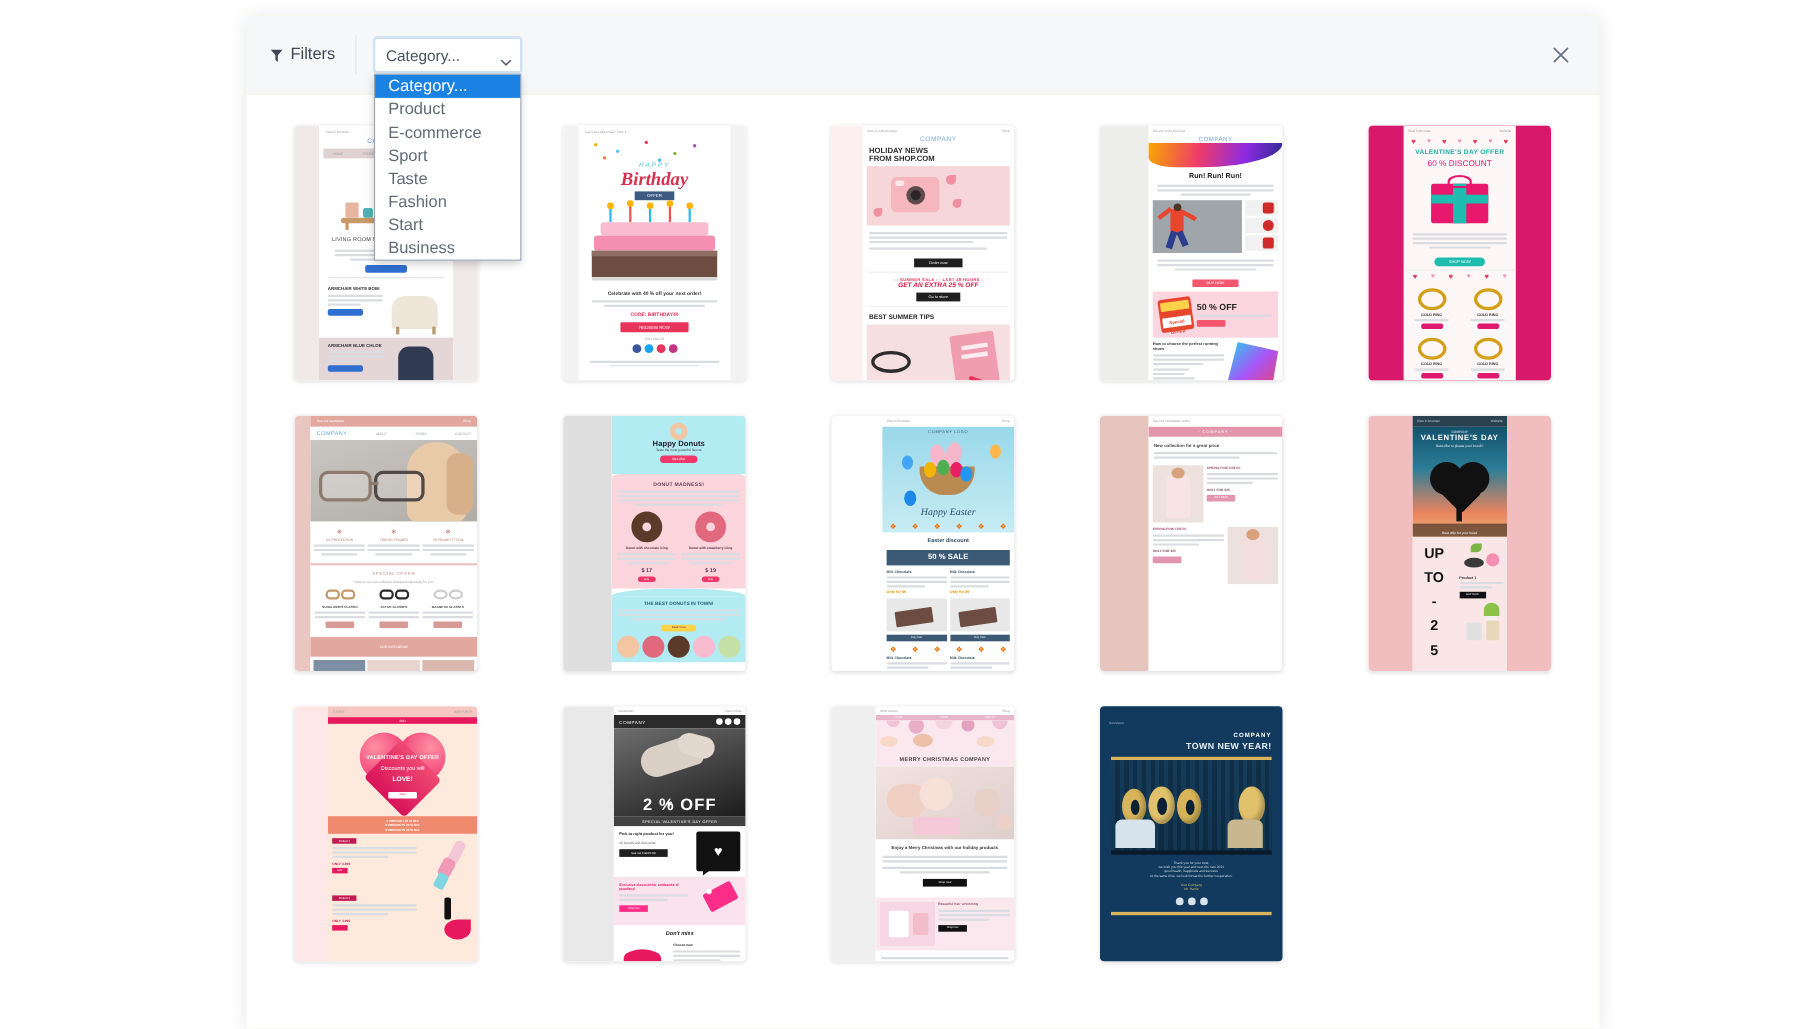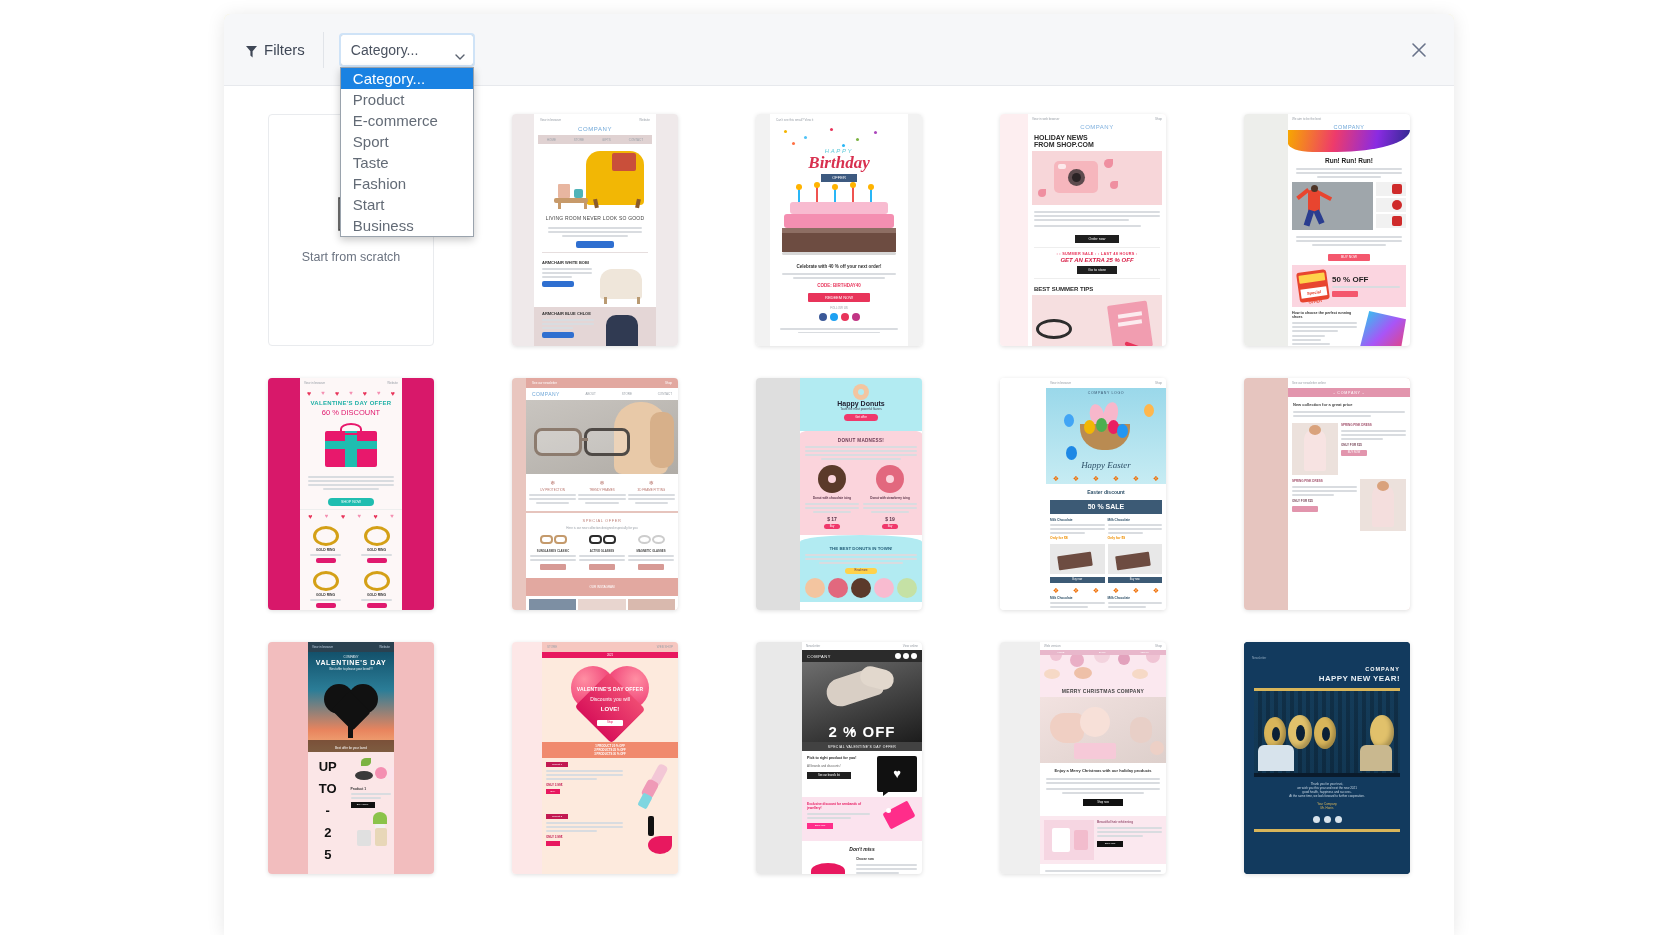--- a/index.html
+++ b/index.html
@@ -185,30 +185,20 @@
           <path d="M2 2 L14 14 M14 2 L2 14" stroke="#69738a" stroke-width="1.6" stroke-linecap="round"></path>
         </svg>
       </div>
     </div>
 
     <div class="modal-body">
 
 
       <div class="grid">
 
-        <div class="card scratch">
-          <span>
-            <svg width="30" height="36" viewBox="0 0 30 36">
-              <path d="M3 2 h16 l8 8 v24 h-24 z" fill="#ffffff" stroke="#4a4a4a" stroke-width="1.6"></path>
-              <path d="M19 2 v8 h8" fill="none" stroke="#4a4a4a" stroke-width="1.6"></path>
-              <path d="M22 1 l2.5 -1 M25 4 l3 -1.5 M24 7 l3 1" stroke="#4a4a4a" stroke-width="1.4" stroke-linecap="round"></path>
-            </svg>
-          </span>
-          <span class="scratch-label">Start from scratch</span>
-        </div>
 
         <div class="card thumb">
           <div class="mini" style="background:#efe9ea">
             <div class="sheet" style="background:#fff">
               <div style="padding:4px 6px;display:flex;justify-content:space-between">
                   <span class="tiny">View in browser</span>
                   <span class="tiny">Website</span>
                 </div>
               <div class="ctr" style="font-size:6px;color:#6fa7d8;letter-spacing:.6px">COMPANY</div>
               <div style="background:#e0d2d2;height:9px;margin:3px 4px;display:flex;justify-content:space-around;align-items:center">
@@ -1012,21 +1002,21 @@
                 </div>
             </div>
           </div>
         </div>
 
         <div class="card thumb">
           <div class="mini" style="background:#123a5e">
             <div class="sheet full" style="background:#123a5e">
               <div style="padding:3px 8px"><span class="tiny" style="color:#8fa7bd">Newsletter</span></div>
               <div style="text-align:right;padding:0 10px;font-size:5.5px;color:#fff;letter-spacing:1px;font-weight:bold">COMPANY</div>
-              <div style="text-align:right;padding:2px 10px 0;font-size:8px;color:#e7eef4;letter-spacing:.4px;font-weight:bold">HAPPY NEW YEAR!</div>
+              <div style="text-align:right;padding:2px 10px 0;font-size:8px;color:#e7eef4;letter-spacing:.4px;font-weight:bold">TOWN NEW YEAR!</div>
               <div style="height:3px;background:#d8b55a;margin:5px 10px 0"></div>
               <div style="height:86px;margin:0 10px;background:linear-gradient(180deg,#16324c,#0c2136);position:relative;overflow:hidden">
                 <div style="position:absolute;left:0;top:0;bottom:0;width:100%;background:repeating-linear-gradient(90deg,#14405f 0 4px,#0e2e45 4px 8px);opacity:.7"></div>
                 <div style="position:absolute;left:10px;top:26px;width:22px;height:32px;border-radius:50%;background:#d8b55a;box-shadow:inset -3px -3px 4px rgba(0,0,0,.25)"></div>
                 <div style="position:absolute;left:34px;top:24px;width:24px;height:34px;border-radius:50%;background:#e1c16b;box-shadow:inset -3px -3px 4px rgba(0,0,0,.25)"></div>
                 <div style="position:absolute;left:60px;top:26px;width:22px;height:32px;border-radius:50%;background:#d8b55a;box-shadow:inset -3px -3px 4px rgba(0,0,0,.25)"></div>
                 <div style="position:absolute;right:6px;top:24px;width:24px;height:34px;border-radius:50%;background:#e1c16b;box-shadow:inset -3px -3px 4px rgba(0,0,0,.25)"></div>
                 <div style="position:absolute;left:18px;top:36px;width:8px;height:14px;border-radius:50%;background:#0c2136"></div>
                 <div style="position:absolute;left:42px;top:34px;width:9px;height:16px;border-radius:50%;background:#0c2136"></div>
                 <div style="position:absolute;left:68px;top:36px;width:8px;height:14px;border-radius:50%;background:#0c2136"></div>

